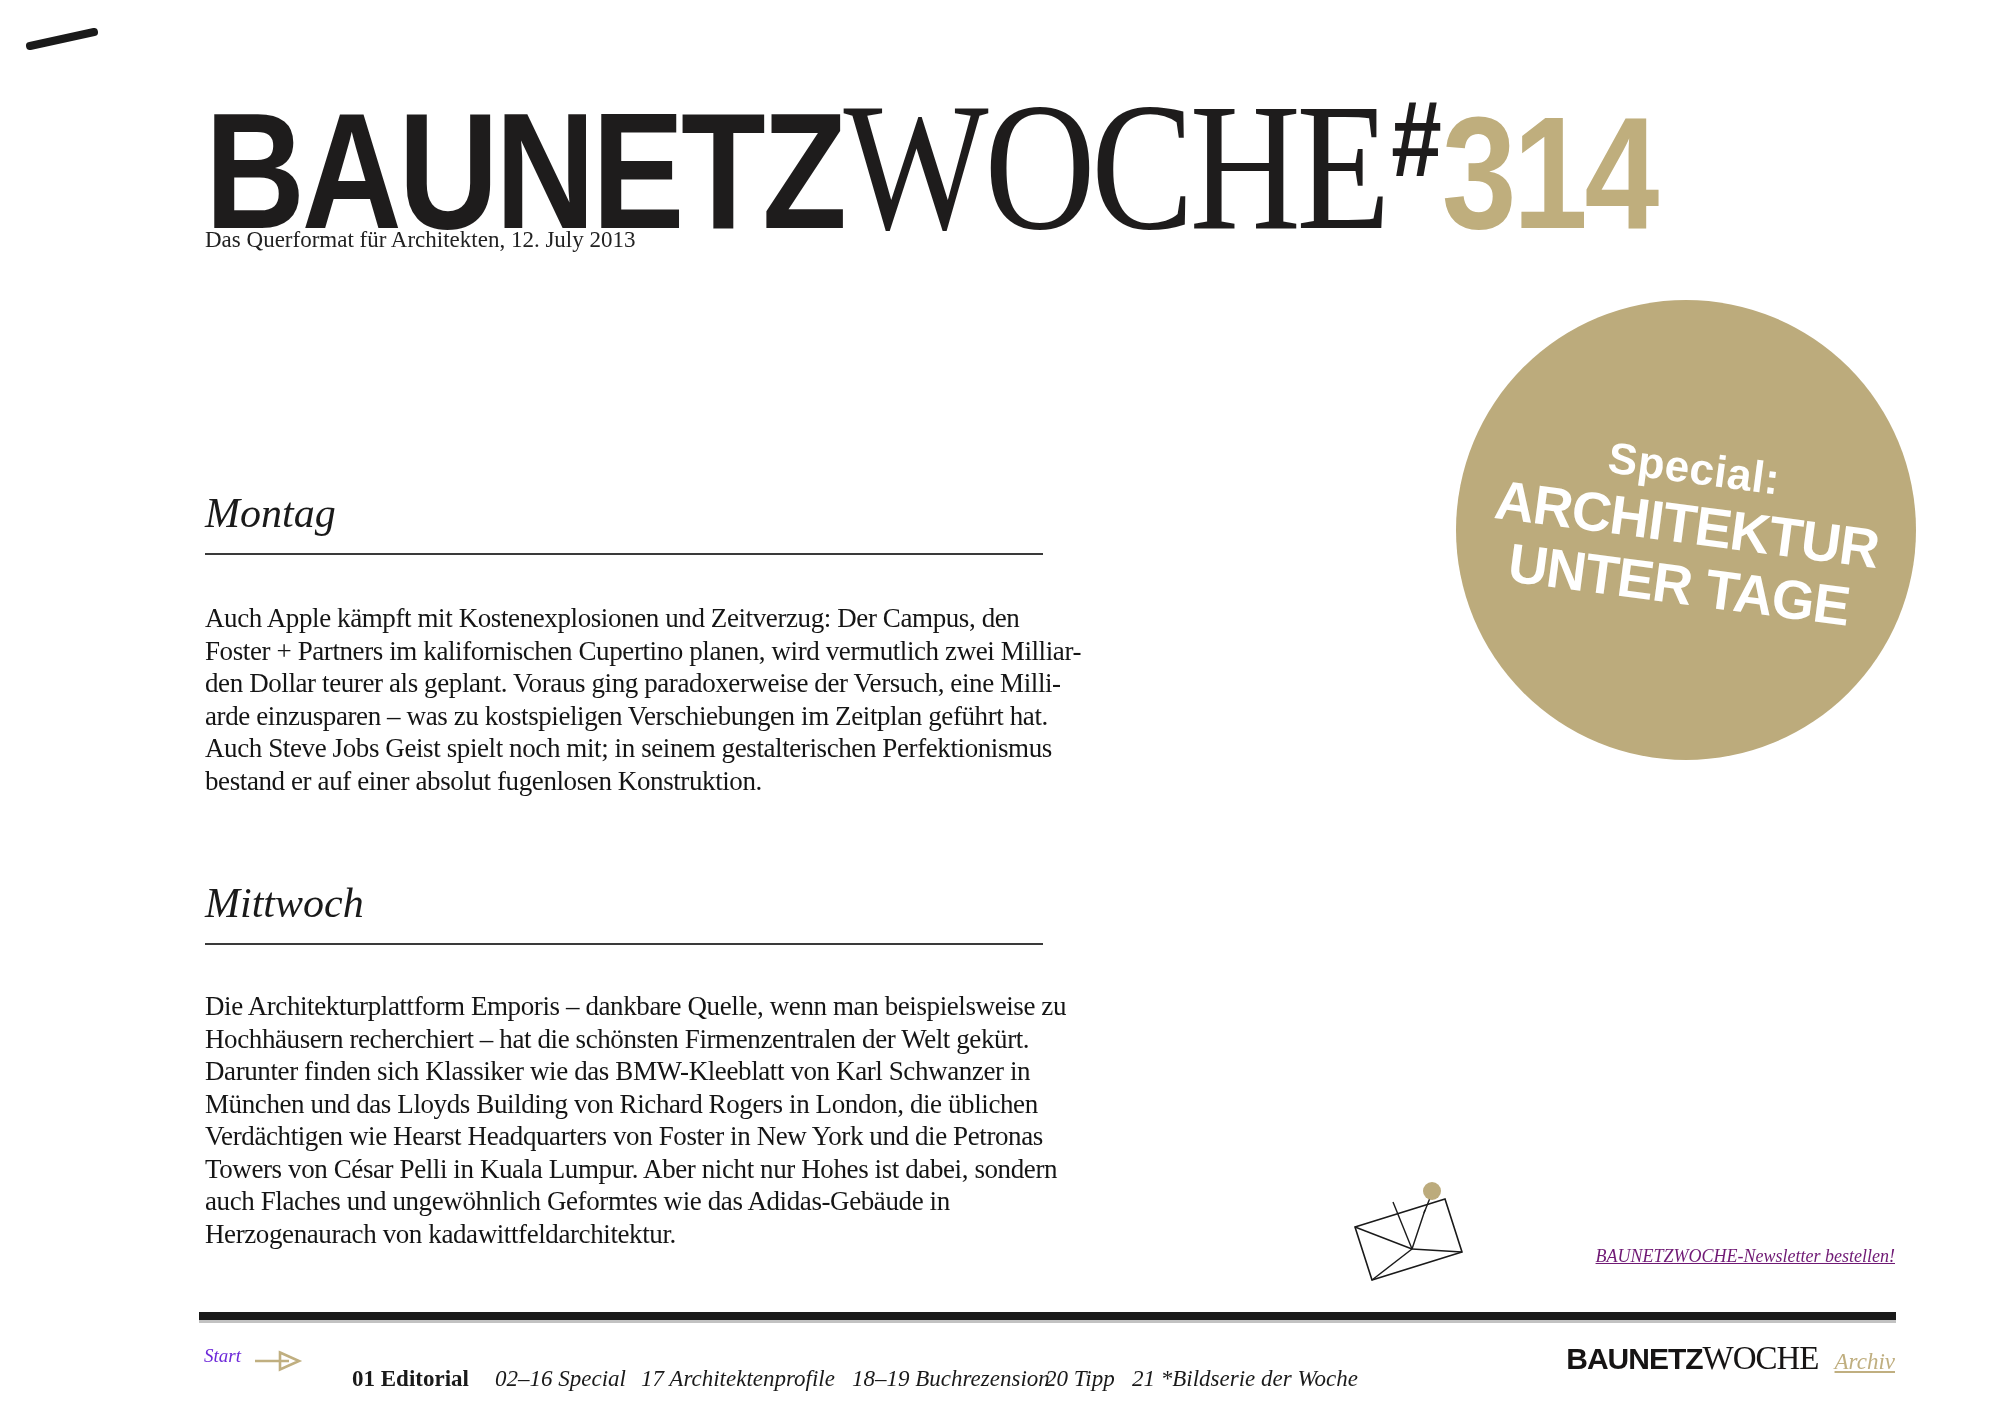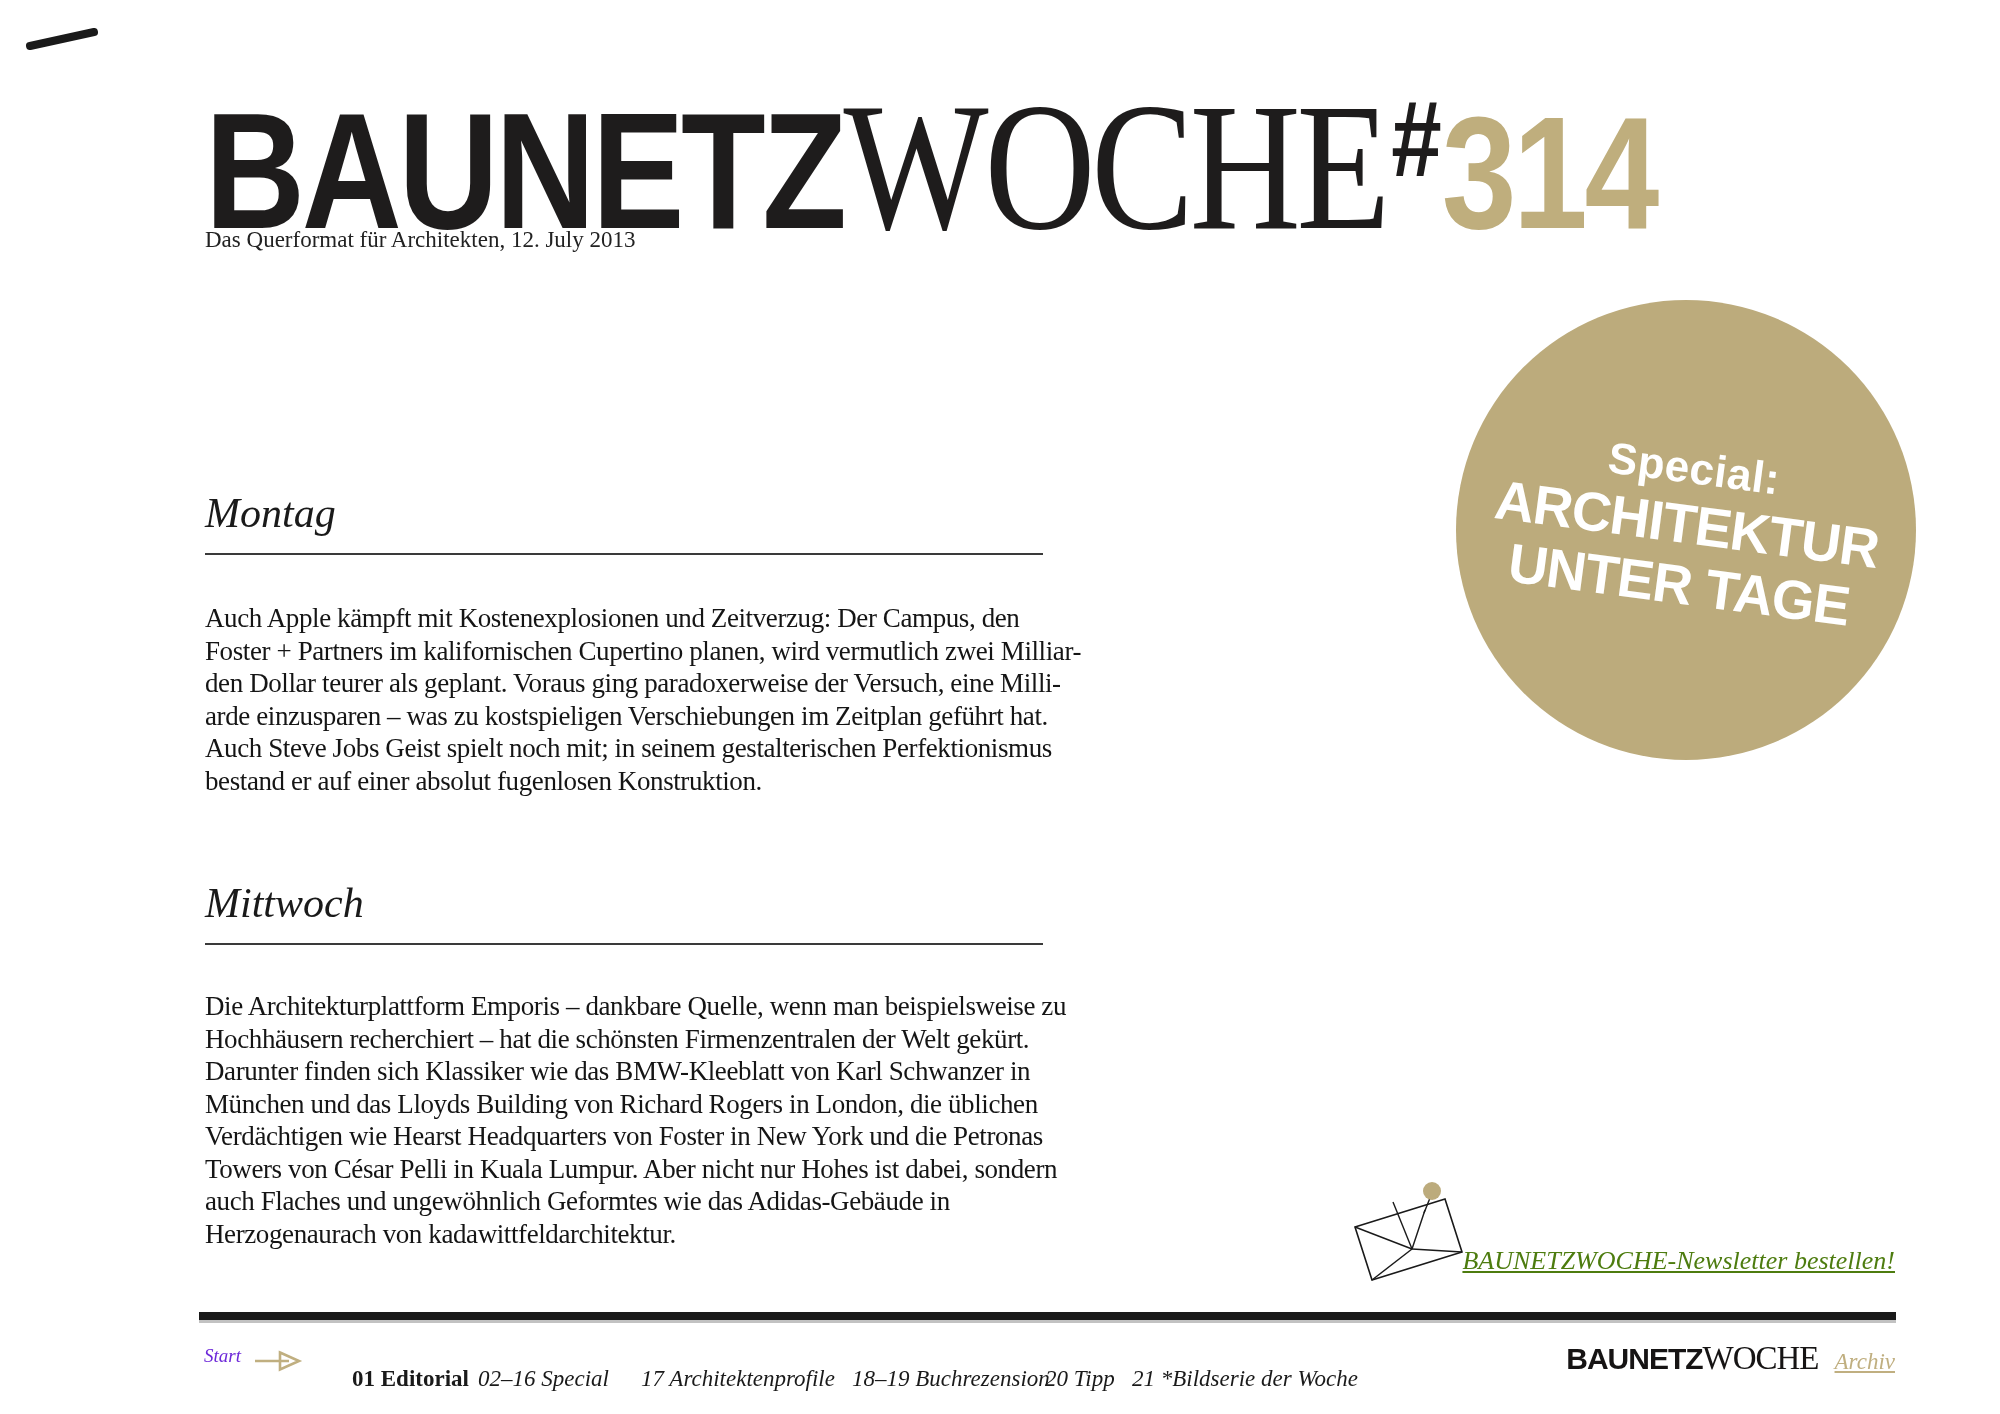--- a/index.html
+++ b/index.html
@@ -35,32 +35,32 @@
   .sec-rule{left:205px;width:838px;height:2px;background:#3a3a3a;}
   .r-montag{top:553px;}
   .r-mittwoch{top:943px;}
   .para{left:205px;font-size:27px;line-height:32.5px;letter-spacing:-0.4px;
     white-space:pre;color:#151515;}
   .p-montag{top:602px;}
   .p-mittwoch{top:990px;}
 
   
   .envelope-svg{left:1340px;top:1162px;}
-  .newsletter-link{right:105px;top:1246px;font-size:26px;font-style:italic;
-    color:#4d7c0f;text-decoration:underline;cursor:pointer;}
+  .newsletter-link{right:105px;top:1246px;font-size:18px;font-style:italic;
+    color:#701a75;text-decoration:underline;cursor:pointer;}
 
   
   .footer-rule{left:199px;top:1312px;width:1697px;height:8px;background:#1a1a1a;
     border-bottom:3px solid #c2c2c2;}
   .f-start{left:204px;top:1345px;font-size:19px;font-style:italic;color:#6d28d9;cursor:pointer;}
   .f-arrow{left:253px;top:1350px;cursor:pointer;}
   .f-item{top:1345px;font-size:23px;font-style:italic;color:#1a1a1a;cursor:pointer;white-space:nowrap;margin-top:21px;}
   .f-item.bold{font-style:normal;font-weight:700;}
   .fi-0{left:352px;}
-  .fi-1{left:478px;font-style:italic;}
+  .fi-1{left:495px;font-style:italic;}
   .fi-2{left:641px;}
   .fi-3{left:852px;}
   .fi-4{left:1045px;}
   .fi-5{left:1132px;}
   .f-brand{right:105px;top:1340px;display:flex;align-items:baseline;white-space:nowrap;}
   .fb-baunetz{font-family:"Liberation Sans",sans-serif;font-weight:700;font-size:30px;letter-spacing:-1px;color:#161414;}
   .fb-woche{font-family:"Liberation Serif",serif;font-size:33px;letter-spacing:-1px;color:#161414;}
   .fb-archiv{font-size:23px;font-style:italic;color:#c0af80;text-decoration:underline;margin-left:16px;cursor:pointer;}
 </style>
 </head>

